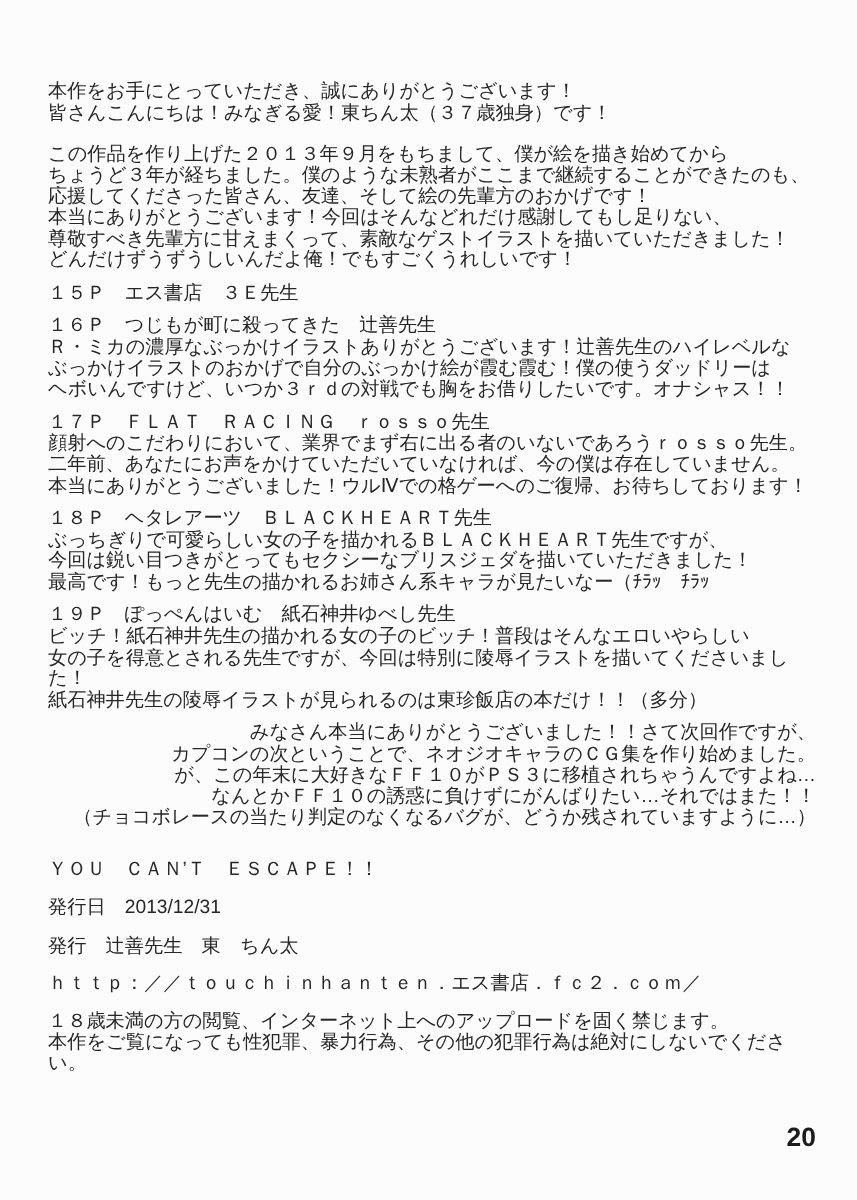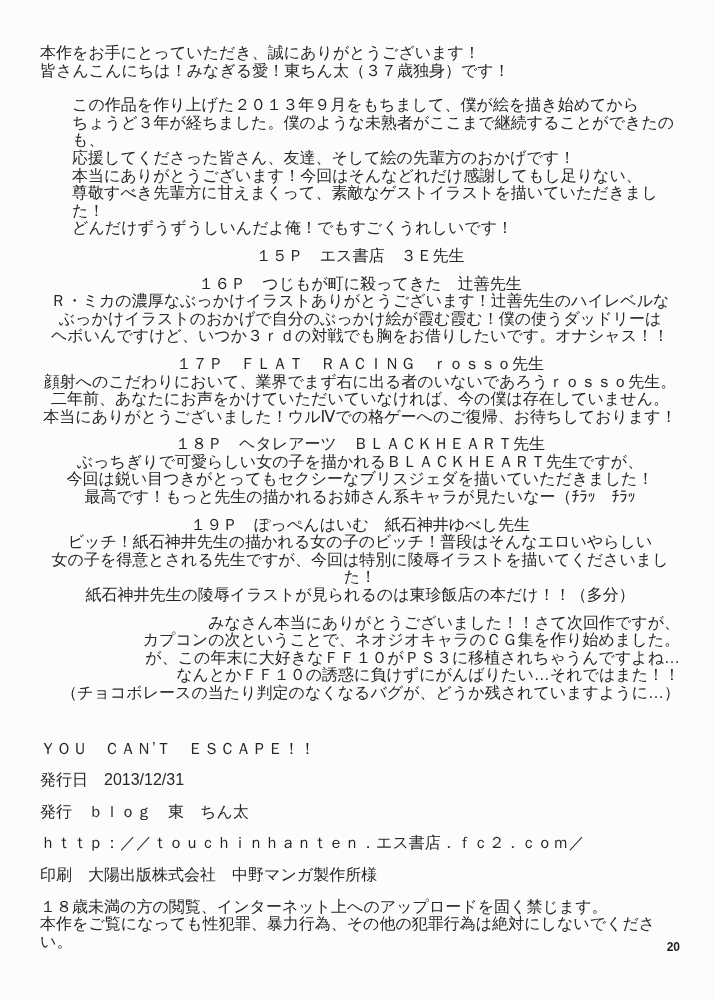--- a/index.html
+++ b/index.html
@@ -15,32 +15,32 @@
     height: 1000px;
     box-sizing: border-box;
     background: #fcfcfc;
     padding: 44px 34px 0 40px;
     color: #262626;
     font-family: "Liberation Sans", "DejaVu Sans", sans-serif;
     font-size: 16px;
     line-height: 17.6px;
   }
   .txt { white-space: pre-line; }
-  .greeting   { margin-bottom: 17px; }
-  .intro      { margin-bottom: 10px; margin-left: 32px; }
-  .guest      { margin-bottom: 10px; text-align: center; }
+  .greeting   { margin-bottom: 17px; margin-top: 24px; }
+  .intro      { margin-bottom: 10px; }
+  .guest      { margin-bottom: 10px; }
   .closing    { margin-top: 10px; text-align: right; }
-  .book-title { margin-top: 38px; }
+  .book-title { margin-top: 26px; }
   .cline      { margin-top: 14px; }
   .disclaimer { margin-top: 14px; }
   .pagenum {
     position: absolute;
     top: 939px;
     right: 34px;
-    font-size: 12px;
+    font-size: 22px;
     font-weight: bold;
     color: #1c1c1c;
   }
 </style>
 </head>
 <body>
 
 <div class="page">
 
   <div class="txt greeting">本作をお手にとっていただき、誠にありがとうございます！
@@ -85,23 +85,22 @@
 
   <div class="txt closing">みなさん本当にありがとうございました！！さて次回作ですが、
 カプコンの次ということで、ネオジオキャラのＣＧ集を作り始めました。
 が、この年末に大好きなＦＦ１０がＰＳ３に移植されちゃうんですよね…
 なんとかＦＦ１０の誘惑に負けずにがんばりたい…それではまた！！
 （チョコボレースの当たり判定のなくなるバグが、どうか残されていますように…）</div>
 
   <div>
     <div class="txt book-title">ＹＯＵ　ＣＡＮ’Ｔ　ＥＳＣＡＰＥ！！</div>
     <div class="txt cline">発行日　2013/12/31</div>
-    <div class="txt cline">発行　ｂｌｏｇ　東　ちん太</div>
+    <div class="txt cline">発行　辻善先生　東　ちん太</div>
     <div class="txt cline">ｈｔｔｐ：／／ｔｏｕｃｈｉｎｈａｎｔｅｎ．エス書店．ｆｃ２．ｃｏｍ／</div>
-    <div class="txt cline">印刷　大陽出版株式会社　中野マンガ製作所様</div>
   </div>
 
   <div class="txt disclaimer">１８歳未満の方の閲覧、インターネット上へのアップロードを固く禁じます。
 本作をご覧になっても性犯罪、暴力行為、その他の犯罪行為は絶対にしないでください。</div>
 
   <div class="pagenum">20</div>
 
 </div>
 
 </body></html>

